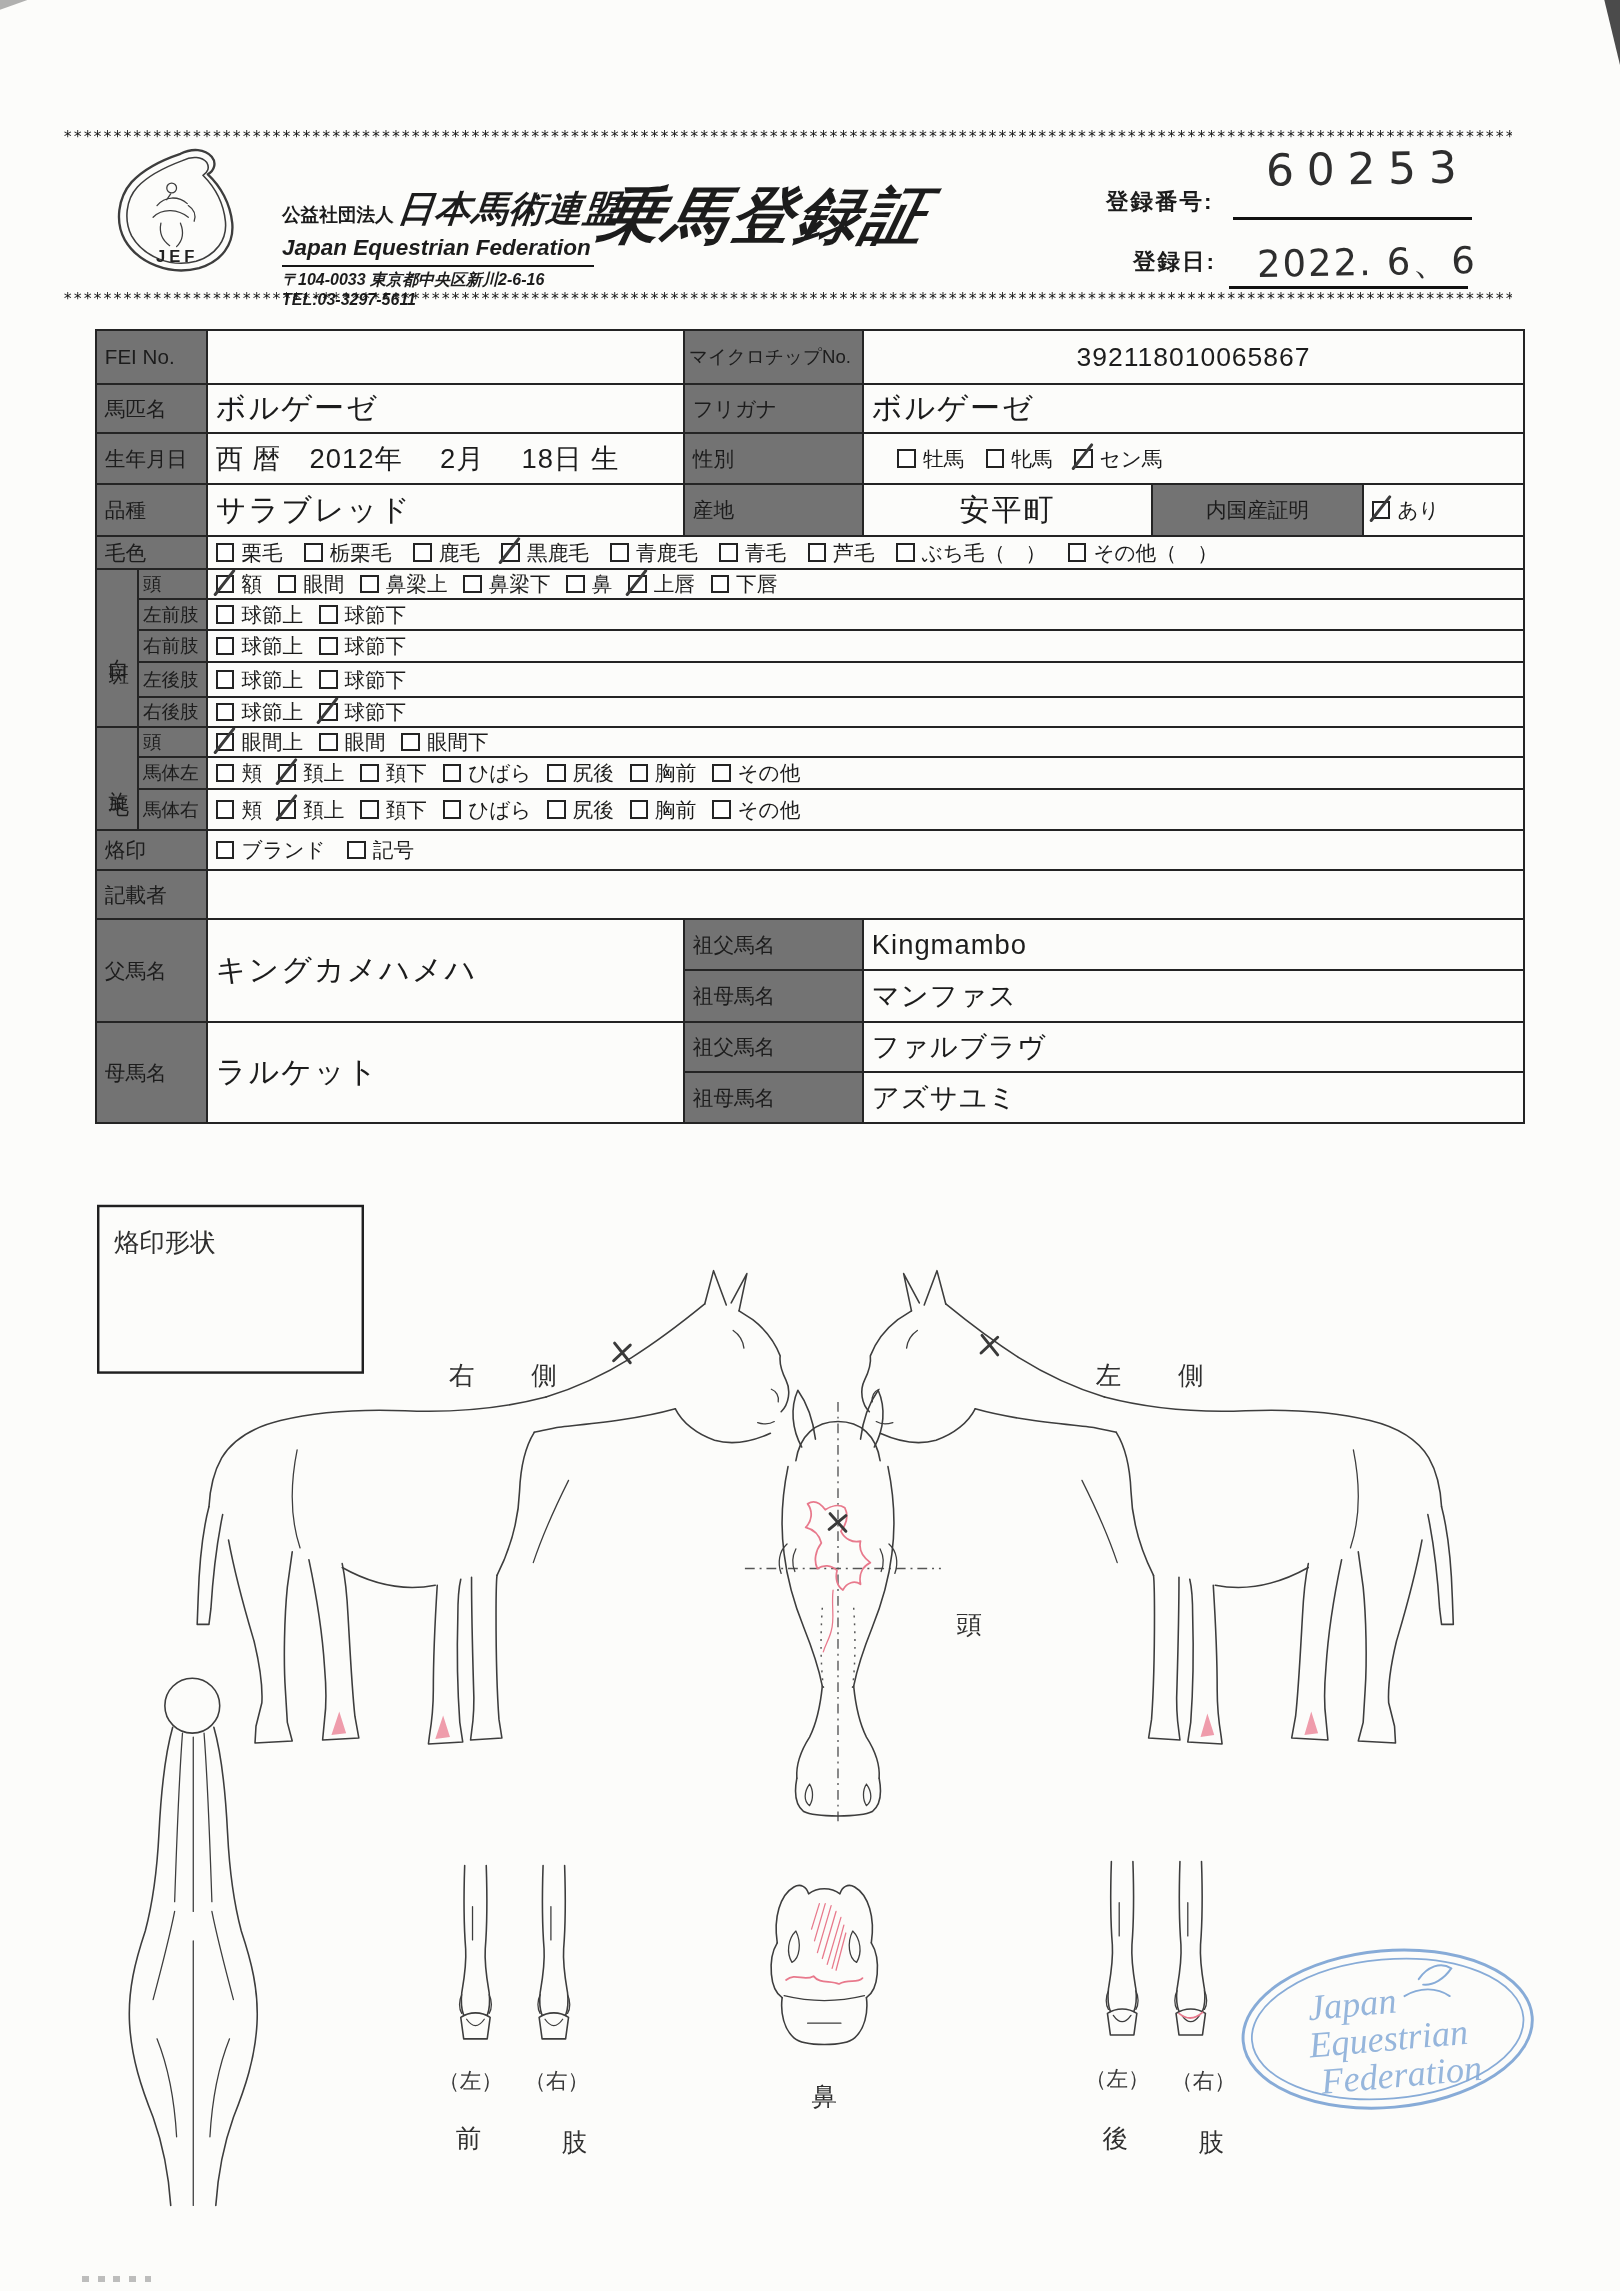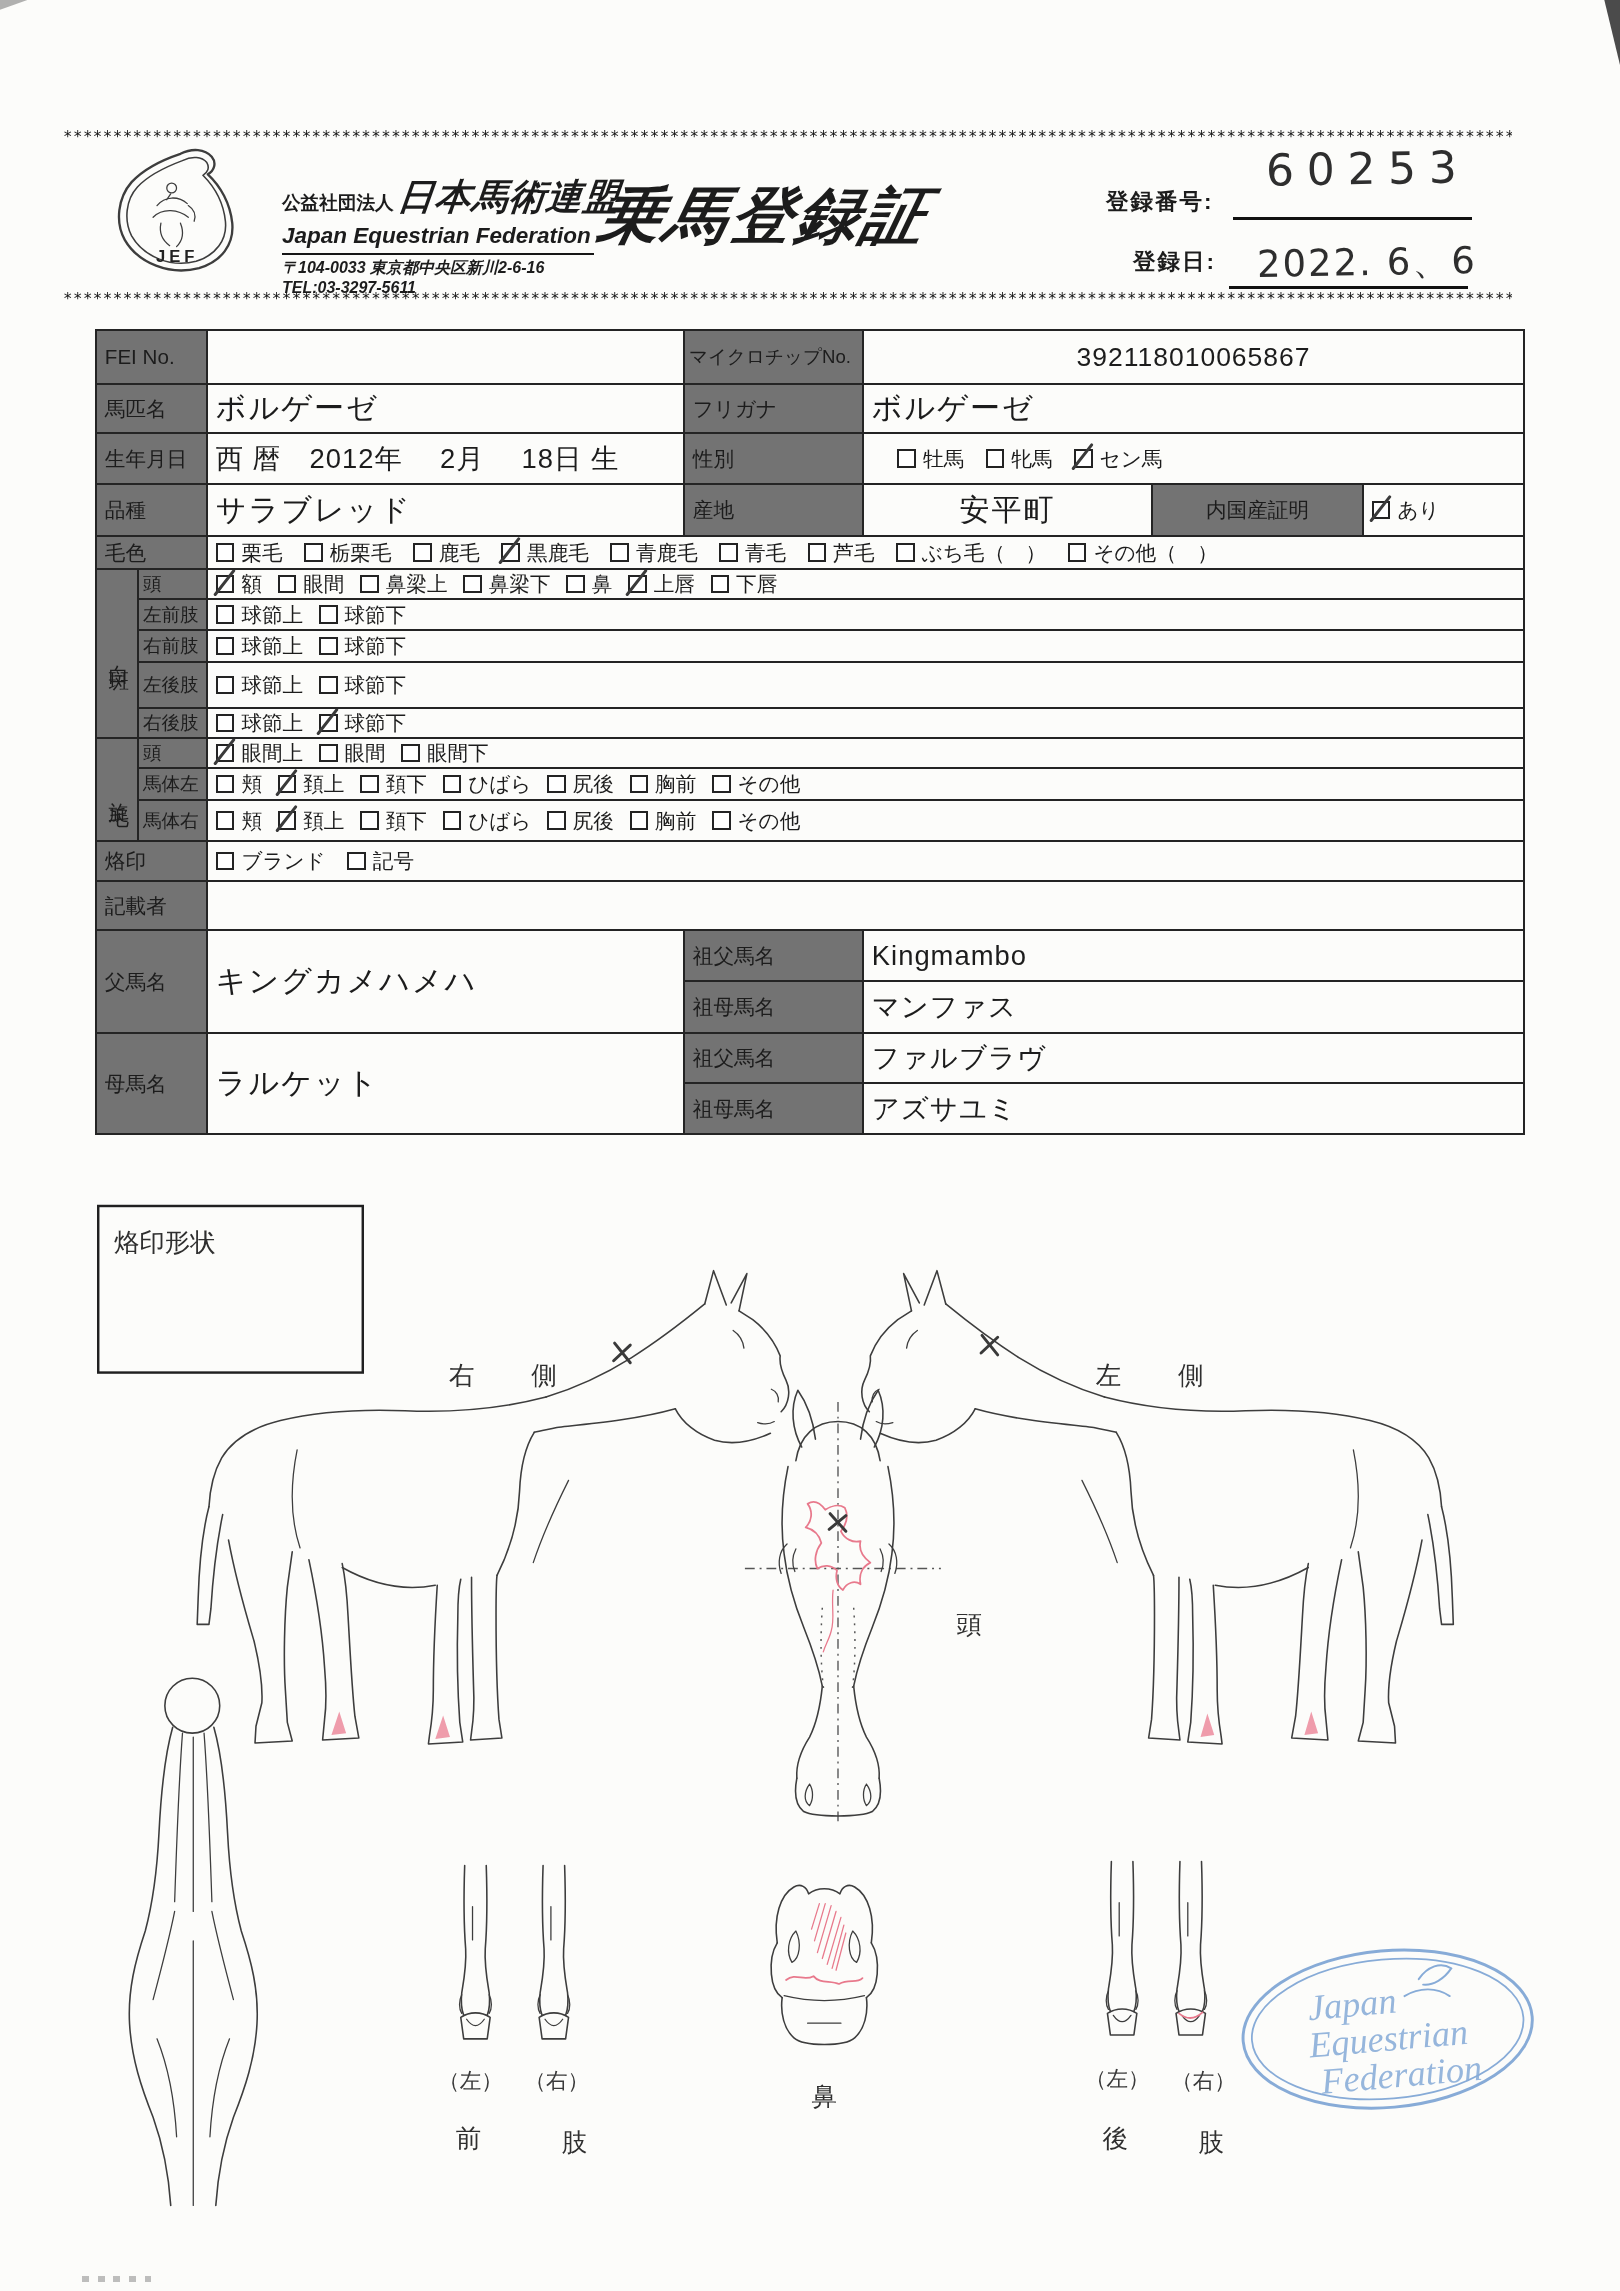--- a/index.html
+++ b/index.html
@@ -5,21 +5,21 @@
   html,body{margin:0;padding:0;background:#e9e9e9;}
   .page{position:relative;width:1620px;height:2292px;background:#fcfcfa;overflow:hidden;
         font-family:"Liberation Sans",sans-serif;color:#1c1c1c;}
   
   .stars{position:absolute;left:63px;width:1449px;height:21.6px;overflow:hidden;white-space:nowrap;
          font-family:"DejaVu Sans Mono",monospace;font-size:15.7px;letter-spacing:0.5px;color:#151515;}
   .stars.s1{top:127px;} .stars.s2{top:289px;}
   
   .logo{position:absolute;left:110px;top:145px;}
   .org{position:absolute;left:282px;top:173px;width:323px;}
-  .org-line1{display:flex;align-items:baseline;gap:4.9px;white-space:nowrap;}
+  .org-line1{display:flex;align-items:baseline;gap:4.9px;white-space:nowrap;margin-top:12px;}
   .org-prefix{font-size:18.6px;font-weight:bold;}
   .org-name{font-size:36px;font-weight:900;font-style:italic;transform:skewX(-6deg);letter-spacing:1px;}
   .org-en{font-size:22.5px;font-style:italic;font-weight:600;margin-top:1px;white-space:nowrap;}
   .org-rule{width:312px;height:2px;background:#161616;margin:3.9px 0 2.9px 0;}
   .org-addr,.org-tel{font-size:16px;font-style:italic;font-weight:bold;line-height:1.25;white-space:nowrap;}
   .title{position:absolute;left:600px;top:174px;font-size:62px;font-weight:900;font-style:italic;
          letter-spacing:3.9px;transform:skewX(-13deg);white-space:nowrap;}
   .reg-label{position:absolute;font-size:22.5px;font-weight:bold;letter-spacing:2px;white-space:nowrap;}
   .reg-no-label{left:1106px;top:186px;}
   .reg-date-label{left:1133px;top:246px;}
@@ -288,21 +288,21 @@
                 <span class="cb"></span>
                 <span class="cbl">球節上</span>
               </span>
               <span class="cbi">
                 <span class="cb"></span>
                 <span class="cbl">球節下</span>
               </span>
             </div>
       </td>
     </tr>
-    <tr style="height:46px">
+    <tr style="height:35px">
       <td class="hd small">左後肢</td>
       <td colspan="5">
         <div class="opts-row tight">
 
         <span class="cbi">
                 <span class="cb"></span>
                 <span class="cbl">球節上</span>
               </span>
               <span class="cbi">
                 <span class="cb"></span>

